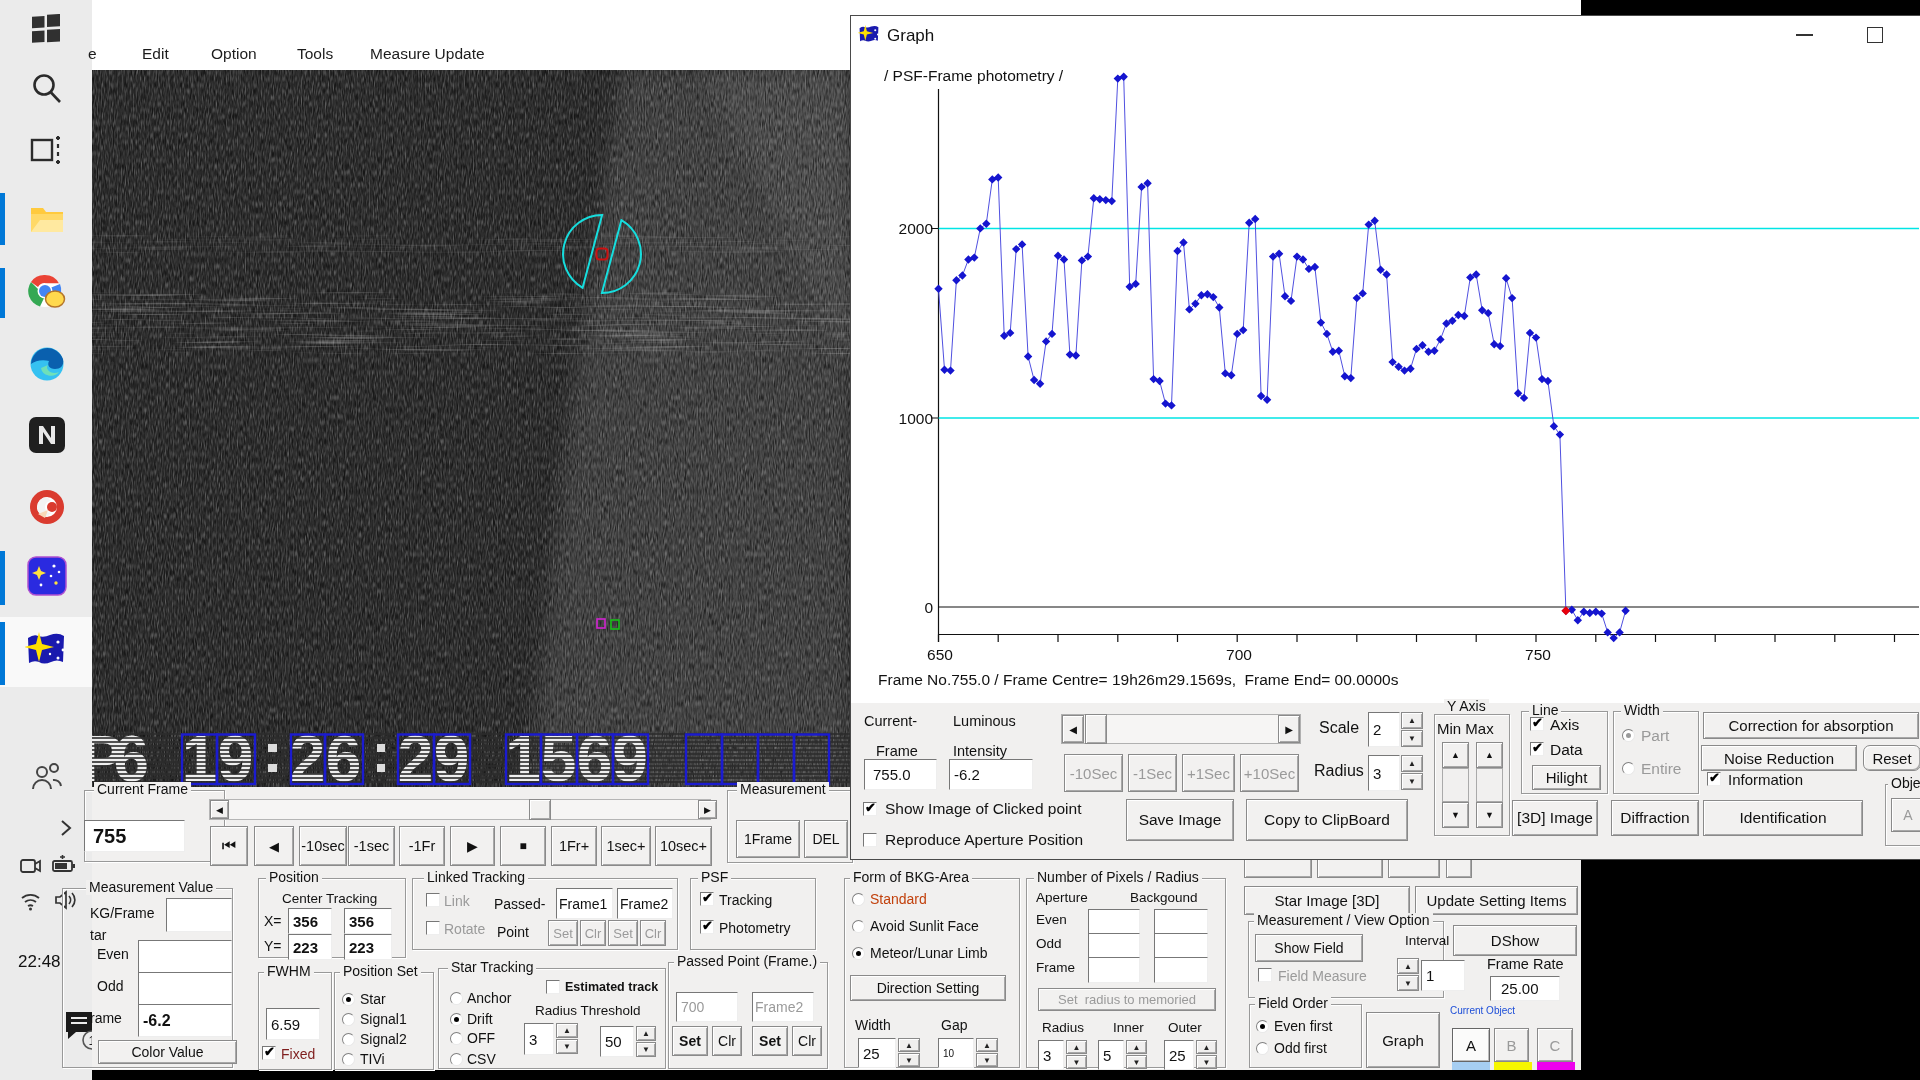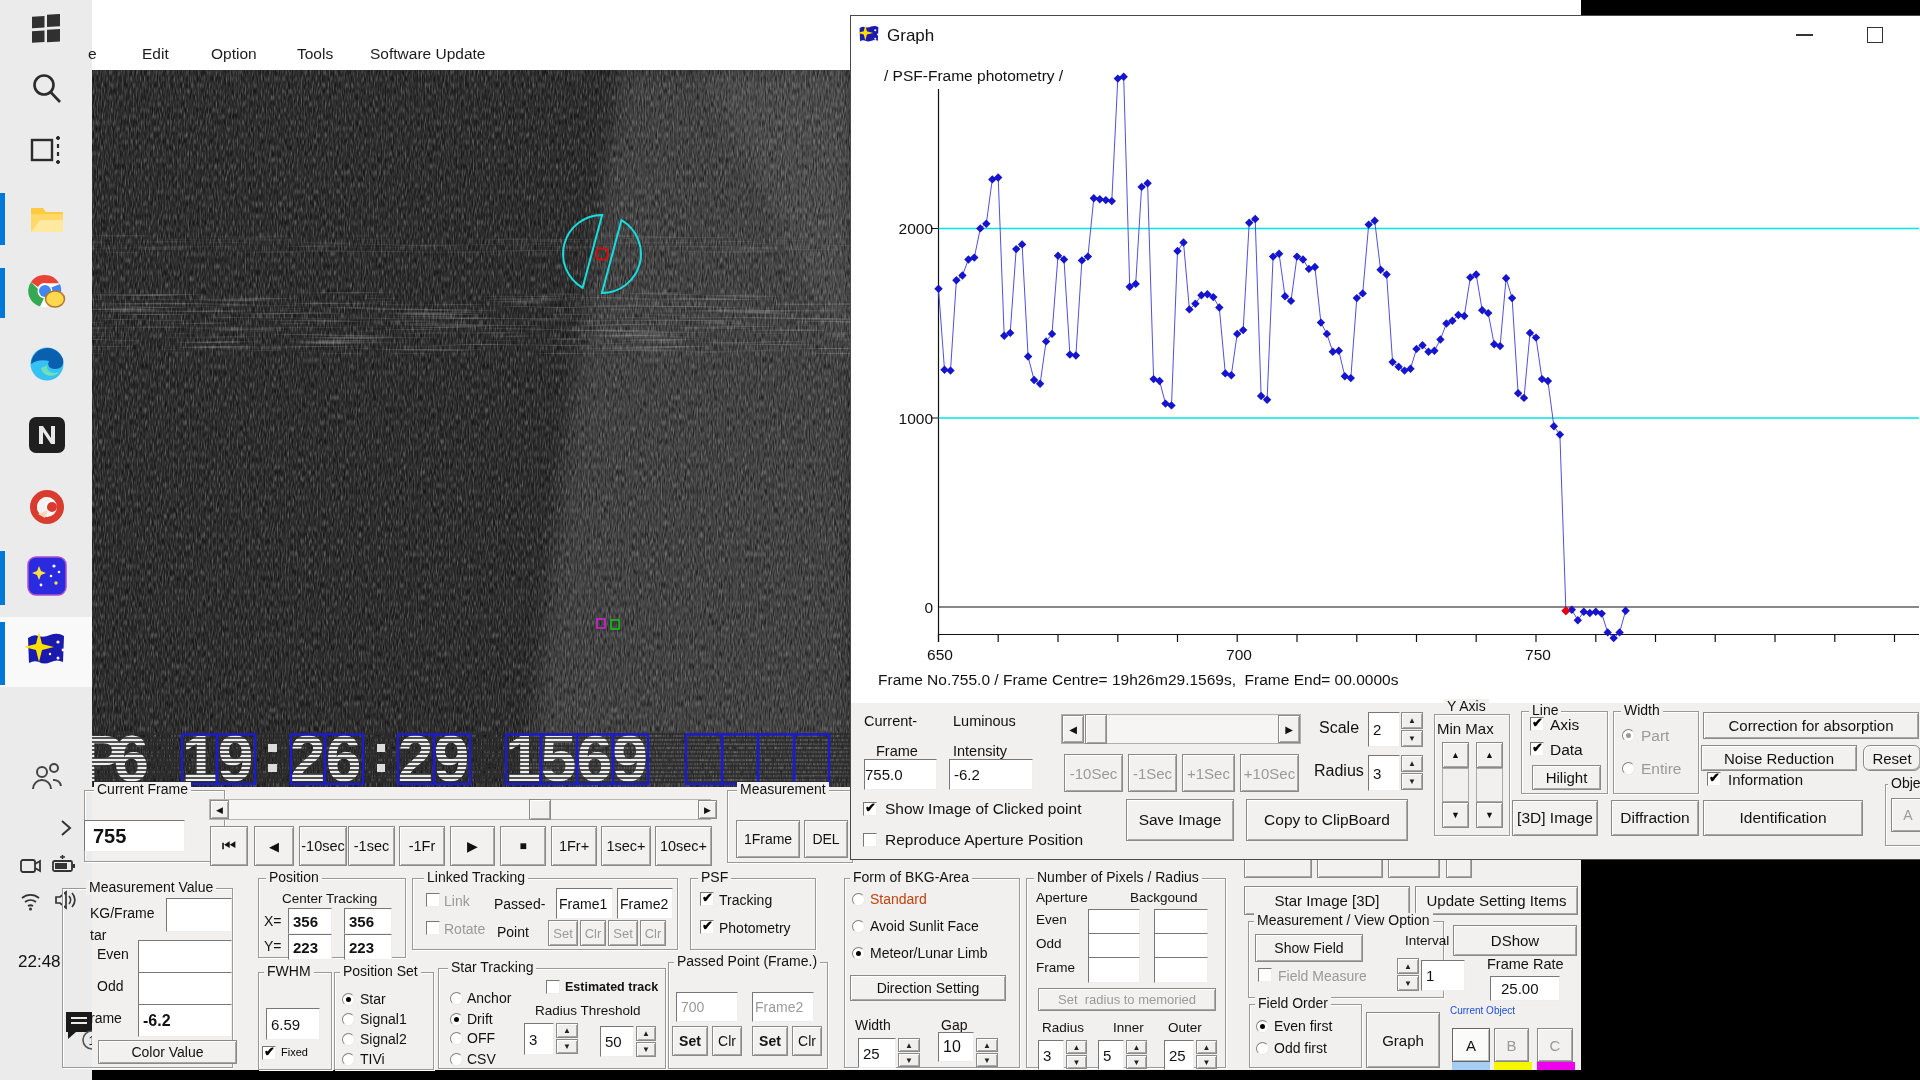--- a/index.html
+++ b/index.html
@@ -124,21 +124,21 @@
 <text x="30" y="37" font-size="13" fill="#222" text-anchor="middle">1</text>
     </svg>
 </div>
 <div class="ab" style="left:92px;top:0;width:1489px;height:1070px;background:#f1f0ef">
 <div style="position:absolute;left:0;top:0;width:1489px;height:40px;background:#fff"></div>
 <div style="position:absolute;left:0;top:40px;width:1489px;height:30px;background:#fff"></div>
 <div style="position:absolute;left:-4px;top:45px;font-size:15.5px;color:#1c1c1c">e</div>
 <div style="position:absolute;left:50px;top:45px;font-size:15.5px;color:#1c1c1c">Edit</div>
 <div style="position:absolute;left:119px;top:45px;font-size:15.5px;color:#1c1c1c">Option</div>
 <div style="position:absolute;left:205px;top:45px;font-size:15.5px;color:#1c1c1c">Tools</div>
-<div style="position:absolute;left:278px;top:45px;font-size:15.5px;color:#1c1c1c">Software Update</div>
+<div style="position:absolute;left:278px;top:45px;font-size:15.5px;color:#1c1c1c">Measure Update</div>
 <div class="ab" style="left:0;top:70px;width:758px;height:717px;background:#2e2e2e">
       <svg width="758" height="717" xmlns="http://www.w3.org/2000/svg" style="position:absolute;left:0;top:0">
 <defs>
 <filter id="vg" x="0" y="0" width="100%" height="100%">
  <feTurbulence type="fractalNoise" baseFrequency="0.75 0.16" numOctaves="1" seed="11"></feTurbulence>
  <feColorMatrix type="matrix" values="0 0 0 0 0  0 0 0 0 0  0 0 0 0 0  1.5 1.5 1.5 0 -1.9"></feColorMatrix>
 </filter>
 <filter id="vgl" x="0" y="0" width="100%" height="100%">
  <feTurbulence type="fractalNoise" baseFrequency="0.75 0.16" numOctaves="1" seed="29"></feTurbulence>
  <feColorMatrix type="matrix" values="0 0 0 0 0.42  0 0 0 0 0.42  0 0 0 0 0.42  1.5 1.5 1.5 0 -2.1"></feColorMatrix>
@@ -249,21 +249,21 @@
 <div class="tb" style="left:196px;top:121px;width:44px;height:26px;font-size:15px;color:#111;font-weight:bold;padding-left:4px">356</div>
 <div class="tb" style="left:252px;top:121px;width:48px;height:26px;font-size:15px;color:#111;font-weight:bold;padding-left:4px">356</div>
 <div class="lab" style="left:172px;top:151px;font-size:14px;color:#111;">Y=</div>
 <div class="tb" style="left:196px;top:147px;width:44px;height:26px;font-size:15px;color:#111;font-weight:bold;padding-left:4px">223</div>
 <div class="tb" style="left:252px;top:147px;width:48px;height:26px;font-size:15px;color:#111;font-weight:bold;padding-left:4px">223</div>
 <div class="gb" style="left:166px;top:185px;width:74px;height:98px"></div>
 <div class="gl" style="left:172px;top:177px">FWHM</div>
 <div class="tb" style="left:174px;top:221px;width:54px;height:32px;font-size:15px;color:#111;padding-left:4px">6.59</div>
 <div class="cb" style="left:170px;top:259px"></div>
 <div class="ck" style="left:171px;top:260px">✔</div>
-<div class="lab" style="left:189px;top:259px;font-size:11px;color:#000000;">Fixed</div>
+<div class="lab" style="left:189px;top:259px;font-size:14px;color:#7f1d1d;">Fixed</div>
 <div class="gb" style="left:242px;top:185px;width:100px;height:98px"></div>
 <div class="gl" style="left:248px;top:177px">Position Set</div>
 <div class="rd" style="left:250px;top:206px">
         <div class="dot"></div>
       </div>
 <div class="lab" style="left:268px;top:204px;font-size:14px;color:#111;">Star</div>
 <div class="rd" style="left:250px;top:226px"></div>
 <div class="lab" style="left:268px;top:224px;font-size:14px;color:#111;">Signal1</div>
 <div class="rd" style="left:250px;top:246px"></div>
 <div class="lab" style="left:268px;top:244px;font-size:14px;color:#111;">Signal2</div>
@@ -329,21 +329,21 @@
 <div class="rd" style="left:760px;top:160px">
         <div class="dot"></div>
       </div>
 <div class="lab" style="left:778px;top:158px;font-size:14px;color:#111;">Meteor/Lunar Limb</div>
 <div class="btn" style="left:758px;top:188px;width:156px;height:26px;font-size:14px;color:#111;">Direction Setting</div>
 <div class="lab" style="left:763px;top:230px;font-size:14px;color:#111;">Width</div>
 <div class="lab" style="left:849px;top:230px;font-size:14px;color:#111;">Gap</div>
 <div class="tb" style="left:766px;top:251px;width:38px;height:30px;font-size:15px;color:#111;padding-left:4px">25</div>
 <div class="sp" style="left:806px;top:251px;width:22px;height:14px">▲</div>
 <div class="sp" style="left:806px;top:266px;width:22px;height:14px">▼</div>
-<div class="tb" style="left:846px;top:245px;width:36px;height:30px;font-size:16px;color:#111;padding-left:4px">10</div>
+<div class="tb" style="left:846px;top:251px;width:36px;height:30px;font-size:10px;color:#111;padding-left:4px">10</div>
 <div class="sp" style="left:884px;top:251px;width:22px;height:14px">▲</div>
 <div class="sp" style="left:884px;top:266px;width:22px;height:14px">▼</div>
 <div class="gb" style="left:934px;top:91px;width:200px;height:190px"></div>
 <div class="gl" style="left:942px;top:83px">Number of Pixels / Radius</div>
 <div class="lab" style="left:944px;top:103px;font-size:13.5px;color:#111;">Aperture</div>
 <div class="lab" style="left:1038px;top:103px;font-size:13.5px;color:#111;">Backgound</div>
 <div class="lab" style="left:944px;top:125px;font-size:13.5px;color:#111;">Even</div>
 <div class="tb" style="left:996px;top:122px;width:52px;height:26px;font-size:15px;color:#111;padding-left:4px"></div>
 <div class="tb" style="left:1062px;top:122px;width:54px;height:26px;font-size:15px;color:#111;padding-left:4px"></div>
 <div class="lab" style="left:944px;top:149px;font-size:13.5px;color:#111;">Odd</div>
@@ -433,21 +433,21 @@
 <polyline points="87.5,232.7 93.5,313.7 99.5,314.6 105.4,224.2 111.4,219.5 117.4,203.5 123.3,201.6 129.3,172.4 135.3,167.7 141.3,123.4 147.2,121.5 153.2,279.7 159.2,276.9 165.2,193.1 171.1,188.4 177.1,300.5 183.1,324.0 189.1,327.8 195.1,285.4 201.0,277.9 207.0,199.7 213.0,203.5 218.9,298.6 224.9,299.5 230.9,204.4 236.9,200.6 242.8,142.2 248.8,143.2 254.8,144.1 260.8,145.1 266.8,22.6 272.7,20.7 278.7,230.8 284.7,227.9 290.6,130.9 296.6,127.2 302.6,323.1 308.6,325.0 314.5,347.6 320.5,349.4 326.5,195.0 332.5,186.5 338.4,253.4 344.4,247.7 350.4,239.2 356.4,238.3 362.3,241.1 368.3,251.5 374.3,317.4 380.3,319.3 386.2,277.9 392.2,274.1 398.2,166.7 404.2,163.0 410.1,340.0 416.1,343.8 422.1,200.6 428.1,197.8 434.0,240.2 440.0,244.9 446.0,200.6 452.0,203.5 457.9,212.9 463.9,211.0 469.9,266.6 475.9,277.9 481.8,295.8 487.8,294.8 493.8,320.2 499.8,322.1 505.8,242.1 511.7,237.4 517.7,168.6 523.7,164.8 529.6,213.8 535.6,218.5 541.6,306.1 547.6,310.8 553.5,314.6 559.5,312.7 565.5,292.9 571.5,289.2 577.5,295.8 583.4,294.8 589.4,283.5 595.4,267.5 601.4,264.7 607.3,259.0 613.3,260.0 619.3,221.4 625.2,218.5 631.2,254.3 637.2,257.1 643.2,288.2 649.1,290.1 655.1,222.3 661.1,242.1 667.1,337.2 673.0,341.9 679.0,276.9 685.0,281.6 691.0,323.1 696.9,325.0 702.9,370.2 708.9,378.6 714.9,554.8 720.8,553.8 726.8,564.2 732.8,555.7 738.8,557.0 744.8,555.7 750.7,557.6 756.7,576.4 762.7,582.1 768.6,576.4 774.6,554.8" fill="none" stroke="#5050e0" stroke-width="1"></polyline>
 <path d="M87.5 228.5L91.7 232.7L87.5 236.9L83.3 232.7ZM93.5 309.5L97.7 313.7L93.5 317.9L89.3 313.7ZM99.5 310.4L103.7 314.6L99.5 318.8L95.3 314.6ZM105.4 220.0L109.6 224.2L105.4 228.4L101.2 224.2ZM111.4 215.3L115.6 219.5L111.4 223.7L107.2 219.5ZM117.4 199.3L121.6 203.5L117.4 207.7L113.2 203.5ZM123.3 197.4L127.5 201.6L123.3 205.8L119.1 201.6ZM129.3 168.2L133.5 172.4L129.3 176.6L125.1 172.4ZM135.3 163.5L139.5 167.7L135.3 171.9L131.1 167.7ZM141.3 119.2L145.5 123.4L141.3 127.6L137.1 123.4ZM147.2 117.3L151.4 121.5L147.2 125.7L143.0 121.5ZM153.2 275.5L157.4 279.7L153.2 283.9L149.0 279.7ZM159.2 272.7L163.4 276.9L159.2 281.1L155.0 276.9ZM165.2 188.9L169.4 193.1L165.2 197.3L161.0 193.1ZM171.1 184.2L175.3 188.4L171.1 192.6L166.9 188.4ZM177.1 296.3L181.3 300.5L177.1 304.7L172.9 300.5ZM183.1 319.8L187.3 324.0L183.1 328.2L178.9 324.0ZM189.1 323.6L193.3 327.8L189.1 332.0L184.9 327.8ZM195.1 281.2L199.3 285.4L195.1 289.6L190.9 285.4ZM201.0 273.7L205.2 277.9L201.0 282.1L196.8 277.9ZM207.0 195.5L211.2 199.7L207.0 203.9L202.8 199.7ZM213.0 199.3L217.2 203.5L213.0 207.7L208.8 203.5ZM218.9 294.4L223.1 298.6L218.9 302.8L214.7 298.6ZM224.9 295.3L229.1 299.5L224.9 303.7L220.7 299.5ZM230.9 200.2L235.1 204.4L230.9 208.6L226.7 204.4ZM236.9 196.4L241.1 200.6L236.9 204.8L232.7 200.6ZM242.8 138.0L247.0 142.2L242.8 146.4L238.6 142.2ZM248.8 139.0L253.0 143.2L248.8 147.4L244.6 143.2ZM254.8 139.9L259.0 144.1L254.8 148.3L250.6 144.1ZM260.8 140.9L265.0 145.1L260.8 149.3L256.6 145.1ZM266.8 18.4L271.0 22.6L266.8 26.8L262.6 22.6ZM272.7 16.5L276.9 20.7L272.7 24.9L268.5 20.7ZM278.7 226.6L282.9 230.8L278.7 235.0L274.5 230.8ZM284.7 223.7L288.9 227.9L284.7 232.1L280.5 227.9ZM290.6 126.7L294.8 130.9L290.6 135.1L286.4 130.9ZM296.6 123.0L300.8 127.2L296.6 131.4L292.4 127.2ZM302.6 318.9L306.8 323.1L302.6 327.3L298.4 323.1ZM308.6 320.8L312.8 325.0L308.6 329.2L304.4 325.0ZM314.5 343.4L318.7 347.6L314.5 351.8L310.3 347.6ZM320.5 345.2L324.7 349.4L320.5 353.6L316.3 349.4ZM326.5 190.8L330.7 195.0L326.5 199.2L322.3 195.0ZM332.5 182.3L336.7 186.5L332.5 190.7L328.3 186.5ZM338.4 249.2L342.6 253.4L338.4 257.6L334.2 253.4ZM344.4 243.5L348.6 247.7L344.4 251.9L340.2 247.7ZM350.4 235.0L354.6 239.2L350.4 243.4L346.2 239.2ZM356.4 234.1L360.6 238.3L356.4 242.5L352.2 238.3ZM362.3 236.9L366.5 241.1L362.3 245.3L358.1 241.1ZM368.3 247.3L372.5 251.5L368.3 255.7L364.1 251.5ZM374.3 313.2L378.5 317.4L374.3 321.6L370.1 317.4ZM380.3 315.1L384.5 319.3L380.3 323.5L376.1 319.3ZM386.2 273.7L390.4 277.9L386.2 282.1L382.0 277.9ZM392.2 269.9L396.4 274.1L392.2 278.3L388.0 274.1ZM398.2 162.5L402.4 166.7L398.2 170.9L394.0 166.7ZM404.2 158.8L408.4 163.0L404.2 167.2L400.0 163.0ZM410.1 335.8L414.3 340.0L410.1 344.2L405.9 340.0ZM416.1 339.6L420.3 343.8L416.1 348.0L411.9 343.8ZM422.1 196.4L426.3 200.6L422.1 204.8L417.9 200.6ZM428.1 193.6L432.3 197.8L428.1 202.0L423.9 197.8ZM434.0 236.0L438.2 240.2L434.0 244.4L429.8 240.2ZM440.0 240.7L444.2 244.9L440.0 249.1L435.8 244.9ZM446.0 196.4L450.2 200.6L446.0 204.8L441.8 200.6ZM452.0 199.3L456.2 203.5L452.0 207.7L447.8 203.5ZM457.9 208.7L462.1 212.9L457.9 217.1L453.7 212.9ZM463.9 206.8L468.1 211.0L463.9 215.2L459.7 211.0ZM469.9 262.4L474.1 266.6L469.9 270.8L465.7 266.6ZM475.9 273.7L480.1 277.9L475.9 282.1L471.7 277.9ZM481.8 291.6L486.0 295.8L481.8 300.0L477.6 295.8ZM487.8 290.6L492.0 294.8L487.8 299.0L483.6 294.8ZM493.8 316.0L498.0 320.2L493.8 324.4L489.6 320.2ZM499.8 317.9L504.0 322.1L499.8 326.3L495.6 322.1ZM505.8 237.9L510.0 242.1L505.8 246.3L501.6 242.1ZM511.7 233.2L515.9 237.4L511.7 241.6L507.5 237.4ZM517.7 164.4L521.9 168.6L517.7 172.8L513.5 168.6ZM523.7 160.6L527.9 164.8L523.7 169.0L519.5 164.8ZM529.6 209.6L533.8 213.8L529.6 218.0L525.4 213.8ZM535.6 214.3L539.8 218.5L535.6 222.7L531.4 218.5ZM541.6 301.9L545.8 306.1L541.6 310.3L537.4 306.1ZM547.6 306.6L551.8 310.8L547.6 315.0L543.4 310.8ZM553.5 310.4L557.7 314.6L553.5 318.8L549.3 314.6ZM559.5 308.5L563.7 312.7L559.5 316.9L555.3 312.7ZM565.5 288.7L569.7 292.9L565.5 297.1L561.3 292.9ZM571.5 285.0L575.7 289.2L571.5 293.4L567.3 289.2ZM577.5 291.6L581.7 295.8L577.5 300.0L573.3 295.8ZM583.4 290.6L587.6 294.8L583.4 299.0L579.2 294.8ZM589.4 279.3L593.6 283.5L589.4 287.7L585.2 283.5ZM595.4 263.3L599.6 267.5L595.4 271.7L591.2 267.5ZM601.4 260.5L605.6 264.7L601.4 268.9L597.2 264.7ZM607.3 254.8L611.5 259.0L607.3 263.2L603.1 259.0ZM613.3 255.8L617.5 260.0L613.3 264.2L609.1 260.0ZM619.3 217.2L623.5 221.4L619.3 225.6L615.1 221.4ZM625.2 214.3L629.4 218.5L625.2 222.7L621.0 218.5ZM631.2 250.1L635.4 254.3L631.2 258.5L627.0 254.3ZM637.2 252.9L641.4 257.1L637.2 261.3L633.0 257.1ZM643.2 284.0L647.4 288.2L643.2 292.4L639.0 288.2ZM649.1 285.9L653.3 290.1L649.1 294.3L644.9 290.1ZM655.1 218.1L659.3 222.3L655.1 226.5L650.9 222.3ZM661.1 237.9L665.3 242.1L661.1 246.3L656.9 242.1ZM667.1 333.0L671.3 337.2L667.1 341.4L662.9 337.2ZM673.0 337.7L677.2 341.9L673.0 346.1L668.8 341.9ZM679.0 272.7L683.2 276.9L679.0 281.1L674.8 276.9ZM685.0 277.4L689.2 281.6L685.0 285.8L680.8 281.6ZM691.0 318.9L695.2 323.1L691.0 327.3L686.8 323.1ZM696.9 320.8L701.1 325.0L696.9 329.2L692.7 325.0ZM702.9 366.0L707.1 370.2L702.9 374.4L698.7 370.2ZM708.9 374.4L713.1 378.6L708.9 382.8L704.7 378.6ZM714.9 550.6L719.1 554.8L714.9 559.0L710.7 554.8ZM720.8 549.6L725.0 553.8L720.8 558.0L716.6 553.8ZM726.8 560.0L731.0 564.2L726.8 568.4L722.6 564.2ZM732.8 551.5L737.0 555.7L732.8 559.9L728.6 555.7ZM738.8 552.8L743.0 557.0L738.8 561.2L734.6 557.0ZM744.8 551.5L749.0 555.7L744.8 559.9L740.6 555.7ZM750.7 553.4L754.9 557.6L750.7 561.8L746.5 557.6ZM756.7 572.2L760.9 576.4L756.7 580.6L752.5 576.4ZM762.7 577.9L766.9 582.1L762.7 586.3L758.5 582.1ZM768.6 572.2L772.8 576.4L768.6 580.6L764.4 576.4ZM774.6 550.6L778.8 554.8L774.6 559.0L770.4 554.8Z" fill="#1515cf"></path>
 <path d="M714.9 550.3L719.4 554.8L714.9 559.3L710.4 554.8Z" fill="#e8000a"></path>
 <text x="27" y="629" font-size="15.5" fill="#111">Frame No.755.0 / Frame Centre= 19h26m29.1569s,&nbsp; Frame End= 00.0000s</text>
 </svg>
 <div class="ab" style="left:0;top:686px;width:1069px;height:157px;background:#f1f0ef;border-top:1px solid #fff">
 <div class="lab" style="left:13px;top:10px;font-size:14.5px;color:#111;">Current-</div>
 <div class="lab" style="left:25px;top:40px;font-size:14.5px;color:#111;">Frame</div>
 <div class="lab" style="left:102px;top:10px;font-size:14.5px;color:#111;">Luminous</div>
 <div class="lab" style="left:102px;top:40px;font-size:14.5px;color:#111;">Intensity</div>
-<div class="tb" style="left:13px;top:56px;width:73px;height:31px;font-size:15px;color:#111;padding-left:0">755.0</div>
+<div class="tb" style="left:13px;top:56px;width:73px;height:31px;font-size:15px;color:#111;padding-left:8px">755.0</div>
 <div class="tb" style="left:98px;top:56px;width:84px;height:31px;font-size:15px;color:#111;padding-left:4px">-6.2</div>
 <div class="ab" style="left:210px;top:11px;width:240px;height:30px;background:#f6f5f4;border:1px solid #b0b0b0"></div>
 <div class="btn" style="left:211px;top:12px;width:22px;height:28px;font-size:10px;color:#111;">◀</div>
 <div class="btn" style="left:427px;top:12px;width:22px;height:28px;font-size:10px;color:#111;">▶</div>
 <div class="btn" style="left:234px;top:11px;width:22px;height:30px;font-size:14.5px;color:#111;"></div>
 <div class="btn" style="left:213px;top:51px;width:59px;height:38px;font-size:15px;color:#9a9a9a;">-10Sec</div>
 <div class="btn" style="left:277px;top:51px;width:49px;height:38px;font-size:15px;color:#9a9a9a;">-1Sec</div>
 <div class="btn" style="left:331px;top:51px;width:53px;height:38px;font-size:15px;color:#9a9a9a;">+1Sec</div>
 <div class="btn" style="left:389px;top:51px;width:59px;height:38px;font-size:15px;color:#9a9a9a;">+10Sec</div>
 <div class="cb" style="left:12px;top:99px"></div>

